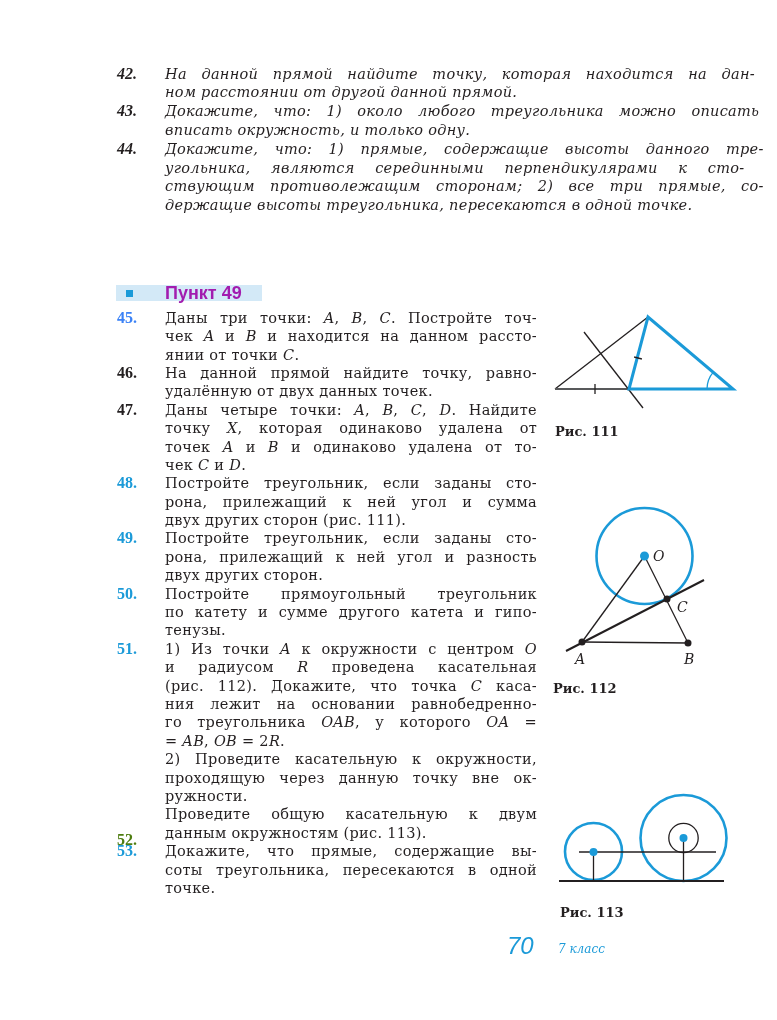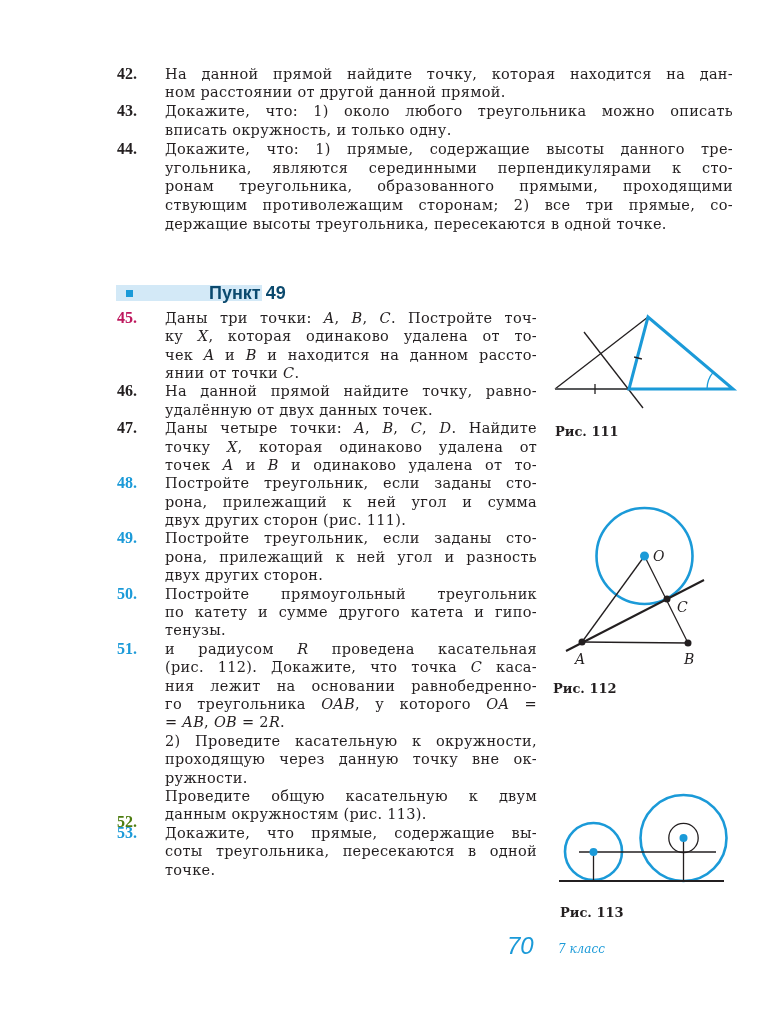--- a/index.html
+++ b/index.html
@@ -2,21 +2,21 @@
 <html style="--text: #231f20; --accent: #1b9ad8; --band: #d3e9f7; --grey: #58595b;"><head>
   <meta charset="utf-8">
   <style>
     html, body { margin: 0; padding: 0; background: #ffffff; }
     body {
       width: 777px; height: 1020px; position: relative; overflow: hidden;
       color: var(--text, #231f20);
       font-family: "DejaVu Serif", serif;
     }
     .block { position: absolute; left: 165px; }
-    #block-top { top: 64.6px; width: 568px; --lh: 18.8px; }
+    #block-top { top: 64.6px; width: 568px; font-style: italic; --lh: 18.8px; }
     #block-section { top: 308.8px; width: 372px; --lh: 18.4px; }
     .problem { position: relative; }
     .num {
       position: absolute; left: -48px; top: 0;
       font-family: "Liberation Serif", serif; font-weight: bold; font-size: 16px;
       line-height: var(--lh); white-space: nowrap;
     }
     .ln {
       height: var(--lh); line-height: var(--lh); white-space: nowrap;
       font-family: "DejaVu Serif", serif; font-size: 14.5px; letter-spacing: 0.3px;
@@ -27,21 +27,21 @@
       position: absolute; left: 116px; top: 285px; width: 146px; height: 16px;
       background: var(--band, #d3e9f7);
     }
     #section-marker {
       position: absolute; left: 10px; top: 5px; width: 7px; height: 7px;
       background: var(--accent, #1b9ad8);
     }
     #section-title {
       position: absolute; left: 49px; top: -1.2px; white-space: nowrap;
       font-family: "Liberation Sans", sans-serif; font-weight: bold;
-      font-size: 18px; line-height: 18px; color: #0c4a6e; margin-left: 44px;
+      font-size: 18px; line-height: 18px; color: #a21caf;
     }
 
     .fig { position: absolute; overflow: visible; }
     .fig .k { stroke: #231f20; fill: none; stroke-width: 1.3; }
     .fig .kb { stroke: #231f20; fill: none; stroke-width: 2; }
     .fig .g { stroke: var(--grey, #58595b); fill: none; stroke-width: 2; }
     .fig .b { stroke: var(--accent, #1b9ad8); fill: none; stroke-width: 3; }
     .fig .bt { stroke: var(--accent, #1b9ad8); fill: none; stroke-width: 1.3; }
     .fig .bc { stroke: var(--accent, #1b9ad8); fill: none; stroke-width: 2.6; }
     .fig .dotk { fill: #231f20; }
@@ -75,49 +75,48 @@
     </div>
     <div class="problem">
       <span class="num" style="color: rgb(35, 31, 32);">43.</span>
       <div class="ln"><span class="lt" style="word-spacing: 10.3772px;">Докажите, что: 1) около любого треугольника можно описать</span></div>
       <div class="ln last"><span class="lt">вписать окружность, и только одну.</span></div>
     </div>
     <div class="problem">
       <span class="num" style="color: rgb(35, 31, 32);">44.</span>
       <div class="ln"><span class="lt" style="word-spacing: 11.4397px;">Докажите, что: 1) прямые, содержащие высоты данного тре-</span></div>
       <div class="ln"><span class="lt" style="word-spacing: 15.7188px;">угольника, являются серединными перпендикулярами к сто-</span></div>
-      <div class="ln"><span class="lt" style="word-spacing: 19.957px;">ронам треугольника, образованного прямыми, проходящими</span></div>
       <div class="ln"><span class="lt" style="word-spacing: 10.3817px;">ствующим противолежащим сторонам; 2) все три прямые, со-</span></div>
       <div class="ln last"><span class="lt">держащие высоты треугольника, пересекаются в одной точке.</span></div>
     </div>
   </div>
 
 <div id="section-band">
   <span id="section-marker"></span>
   <span id="section-title">Пункт 49</span>
 </div>
 
 <div id="block-section" class="block">
     <div class="problem">
-      <span class="num" style="color: #be185d; font-family: Liberation Serif, serif;">45.</span>
+      <span class="num" style="color: #3b82f6; font-family: Liberation Serif, serif;">45.</span>
       <div class="ln"><span class="lt" style="word-spacing: 7.18973px;">Даны три точки: <i>A</i>, <i>B</i>, <i>C</i>. Постройте точ-</span></div>
-      <div class="ln"><span class="lt" style="word-spacing: 9.64323px;">ку <i>X</i>, которая одинаково удалена от то-</span></div>
       <div class="ln"><span class="lt" style="word-spacing: 5.69336px;">чек <i>A</i> и <i>B</i> и находится на данном рассто-</span></div>
       <div class="ln last"><span class="lt">янии от точки <i>C</i>.</span></div>
     </div>
     <div class="problem">
       <span class="num" style="color: rgb(35, 31, 32);">46.</span>
       <div class="ln"><span class="lt" style="word-spacing: 8.42188px;">На данной прямой найдите точку, равно-</span></div>
       <div class="ln last"><span class="lt">удалённую от двух данных точек.</span></div>
     </div>
     <div class="problem">
       <span class="num" style="color: rgb(35, 31, 32);">47.</span>
       <div class="ln"><span class="lt" style="word-spacing: 7.51786px;">Даны четыре точки: <i>A</i>, <i>B</i>, <i>C</i>, <i>D</i>. Найдите</span></div>
       <div class="ln"><span class="lt" style="word-spacing: 11.6188px;">точку <i>X</i>, которая одинаково удалена от</span></div>
       <div class="ln"><span class="lt" style="word-spacing: 7.29102px;">точек <i>A</i> и <i>B</i> и одинаково удалена от то-</span></div>
+      <div class="ln last"><span class="lt">чек <i>C</i> и <i>D</i>.</span></div>
     </div>
     <div class="problem">
       <span class="num" style="color: rgb(27, 154, 216);">48.</span>
       <div class="ln"><span class="lt" style="word-spacing: 9.63281px;">Постройте треугольник, если заданы сто-</span></div>
       <div class="ln"><span class="lt" style="word-spacing: 10.526px;">рона, прилежащий к ней угол и сумма</span></div>
       <div class="ln last"><span class="lt">двух других сторон (рис. 111).</span></div>
     </div>
     <div class="problem">
       <span class="num" style="color: rgb(27, 154, 216);">49.</span>
       <div class="ln"><span class="lt" style="word-spacing: 9.63281px;">Постройте треугольник, если заданы сто-</span></div>
@@ -125,20 +124,21 @@
       <div class="ln last"><span class="lt">двух других сторон.</span></div>
     </div>
     <div class="problem">
       <span class="num" style="color: rgb(27, 154, 216);">50.</span>
       <div class="ln"><span class="lt" style="word-spacing: 26.6484px;">Постройте прямоугольный треугольник</span></div>
       <div class="ln"><span class="lt" style="word-spacing: 5.77455px;">по катету и сумме другого катета и гипо-</span></div>
       <div class="ln last"><span class="lt">тенузы.</span></div>
     </div>
     <div class="problem">
       <span class="num" style="color: rgb(27, 154, 216);">51.</span>
+      <div class="ln"><span class="lt" style="word-spacing: 5.70312px;">1) Из точки <i>A</i> к окружности с центром <i>O</i></span></div>
       <div class="ln"><span class="lt" style="word-spacing: 18.4258px;">и радиусом <i>R</i> проведена касательная</span></div>
       <div class="ln"><span class="lt" style="word-spacing: 9.00781px; margin-top: 36px;">(рис. 112). Докажите, что точка <i>C</i> каса-</span></div>
       <div class="ln"><span class="lt" style="word-spacing: 11.0664px;">ния лежит на основании равнобедренно-</span></div>
       <div class="ln"><span class="lt" style="word-spacing: 10.4609px;">го треугольника <i>OAB</i>, у которого <i>OA</i> =</span></div>
       <div class="ln last"><span class="lt">= <i>AB</i>, <i>OB</i> = 2<i>R</i>.</span></div>
       <div class="ln"><span class="lt" style="word-spacing: 9.71484px;">2) Проведите касательную к окружности,</span></div>
       <div class="ln"><span class="lt" style="word-spacing: 9.10625px;">проходящую через данную точку вне ок-</span></div>
       <div class="ln last"><span class="lt">ружности.</span></div>
     </div>
     <div class="problem">

